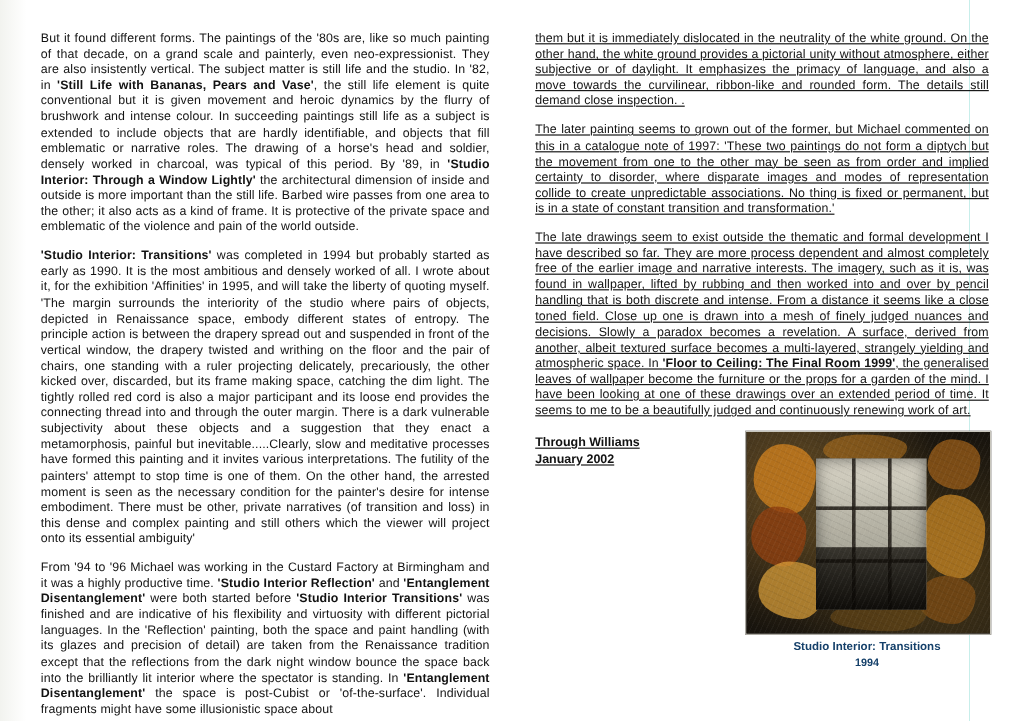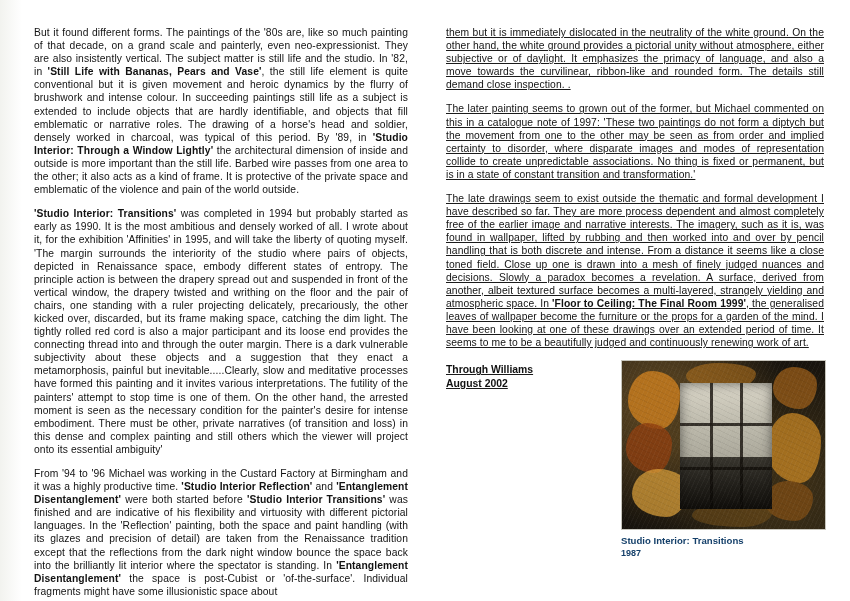--- a/index.html
+++ b/index.html
@@ -78,21 +78,21 @@
   .figure-img {
     width: 203px;
     height: 168px;
     border: 1px solid #c8c6bd;
     background: #0f0d0a;
     position: relative;
     overflow: hidden;
   }
   .caption {
     margin-top: 5px;
-    text-align: left;
+    text-align: center;
     font-size: 9.6px;
     line-height: 12px;
     font-weight: bold;
     color: #15406a;
   }
   .caption .year {
     font-weight: bold;
     font-size: 9px;
     color: #15406a;
   }
@@ -158,21 +158,21 @@
       <p class="body"><span>From '94 to '96 Michael was working in the Custard Factory at Birmingham and it was a highly productive time. </span><span class="b">'Studio Interior Reflection'</span><span> and </span><span class="b">'Entanglement Disentanglement'</span><span> were both started before </span><span class="b">'Studio Interior Transitions'</span><span> was finished and are indicative of his flexibility and virtuosity with different pictorial languages. In the 'Reflection' painting, both the space and paint handling (with its glazes and precision of detail) are taken from the Renaissance tradition except that the reflections from the dark night window bounce the space back into the brilliantly lit interior where the spectator is standing. In </span><span class="b">'Entanglement Disentanglement'</span><span> the space is post-Cubist or 'of-the-surface'. Individual fragments might have some illusionistic space about</span></p>
     </div>
 
     <div class="col col-right">
       <p class="body"><span> them but it is immediately dislocated in the neutrality of the white ground. On the other hand, the white ground provides a pictorial unity without atmosphere, either subjective or of daylight. It emphasizes the primacy of language, and also a move towards the curvilinear, ribbon-like and rounded form. The details still demand close inspection. .</span></p>
       <p class="body"><span>The later painting seems to grown out of the former, but Michael commented on this in a catalogue note of 1997: 'These two paintings do not form a diptych but the movement from one to the other may be seen as from order and implied certainty to disorder, where disparate images and modes of representation collide to create unpredictable associations. No thing is fixed or permanent, but is in a state of constant transition and transformation.'</span></p>
       <p class="body"><span>The late drawings seem to exist outside the thematic and formal development I have described so far. They are more process dependent and almost completely free of the earlier image and narrative interests. The imagery, such as it is, was found in wallpaper, lifted by rubbing and then worked into and over by pencil handling that is both discrete and intense. From a distance it seems like a close toned field. Close up one is drawn into a mesh of finely judged nuances and decisions. Slowly a paradox becomes a revelation. A surface, derived from another, albeit textured surface becomes a multi-layered, strangely yielding and atmospheric space. In </span><span class="b">'Floor to Ceiling: The Final Room 1999'</span><span>, the generalised leaves of wallpaper become the furniture or the props for a garden of the mind. I have been looking at one of these drawings over an extended period of time. It seems to me to be a beautifully judged and continuously renewing work of art.</span></p>
 
       <p class="sig">
         <span>Through Williams</span><br>
-        <span>August 2002</span>
+        <span>January 2002</span>
       </p>
 
       <div class="figure">
         <div class="figure-img">
           <div class="art">
             <div class="blotch b1"></div>
             <div class="blotch b2"></div>
             <div class="blotch b3"></div>
             <div class="blotch b4"></div>
             <div class="blotch b5"></div>
@@ -184,19 +184,19 @@
               <div class="mul v2"></div>
               <div class="mul h1"></div>
               <div class="mul h2"></div>
             </div>
             <div class="dark"></div>
             <div class="grain"></div>
           </div>
         </div>
         <div class="caption">
           <span>Studio Interior: Transitions</span><br>
-          <span class="year">1987</span>
+          <span class="year">1994</span>
         </div>
       </div>
     </div>
 
   </div>
 </div>
 
 </body></html>

